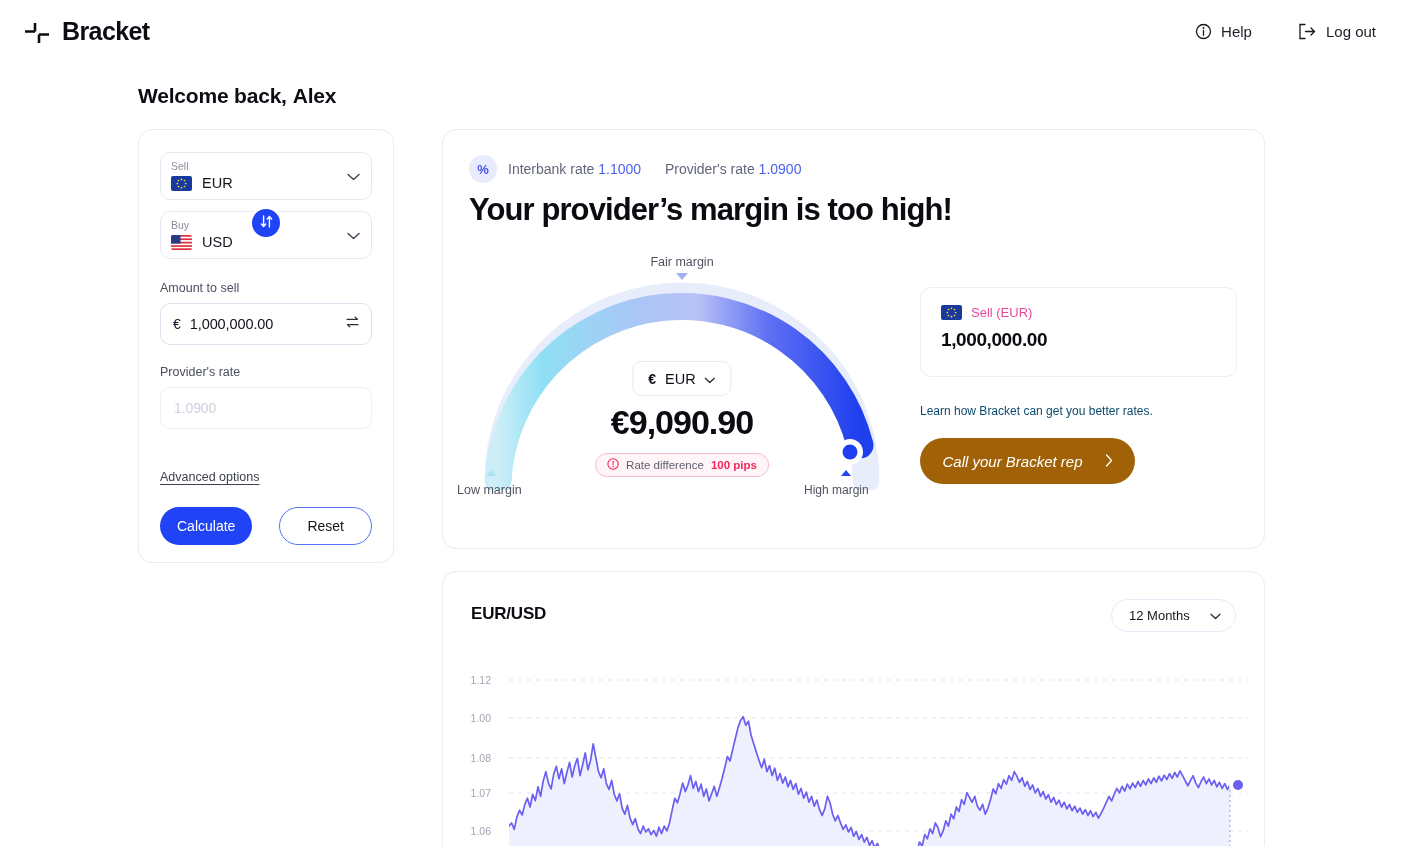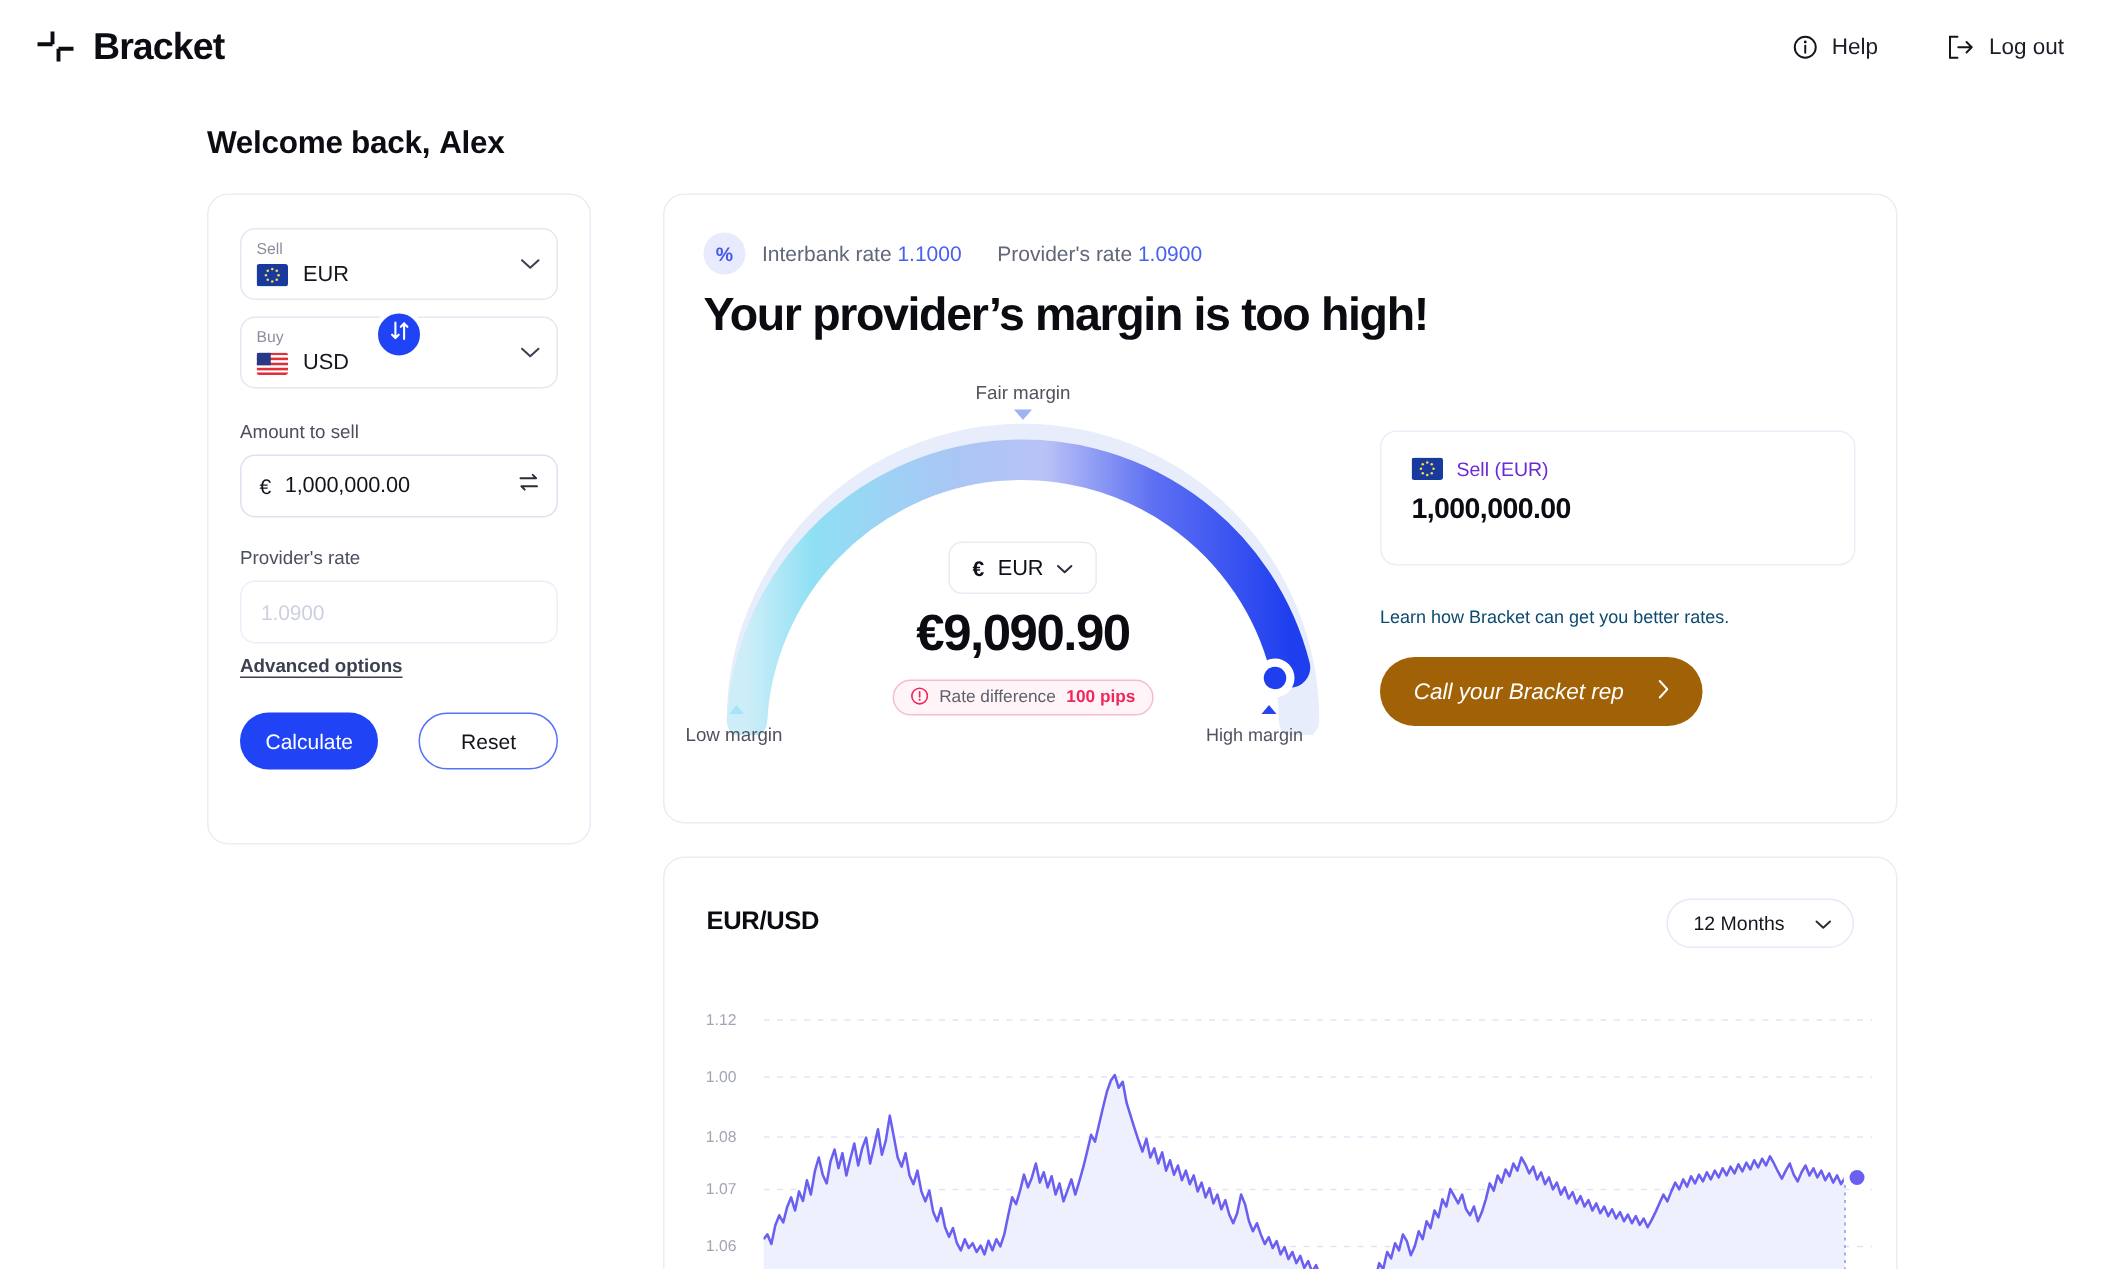--- a/index.html
+++ b/index.html
@@ -10,21 +10,21 @@
     overflow: hidden;
   }
   body { position: relative; border-radius: 14px; }
 
   
   .topbar {
     position: absolute; top: 0; left: 0; width: 1404px; height: 62px;
     display: flex; align-items: center; justify-content: space-between;
     padding: 0 28px 0 22px;
   }
-  .brand { display: flex; align-items: center; gap: 10px; }
+  .brand { display: flex; align-items: flex-end; gap: 10px; }
   .brand-mark { width: 30px; height: 26px; position: relative; }
   .brand-name {
     font-size: 25px; font-weight: 700; color: #0b0d12; letter-spacing: -0.6px;
   }
   .topbar-right { display: flex; align-items: center; gap: 46px; }
   .top-link {
     display: flex; align-items: center; gap: 9px;
     font-size: 15px; color: #1b1e26; cursor: pointer;
   }
   .top-link svg { display: block; }
@@ -166,21 +166,21 @@
   
   .sum-card {
     position: absolute; left: 477px; top: 157px;
     width: 317px; height: 90px;
     border: 1px solid #eceef8; border-radius: 11px;
     display: flex; align-items: stretch;
   }
   .sum-half { flex: 1; padding: 17px 0 0 20px; }
   .sum-half + .sum-half { border-left: 1px solid #eff0f8; padding-left: 20px; }
   .sum-head { display: flex; align-items: center; gap: 9px; }
-  .sum-head span { font-size: 13px; color: #6d28d9; }
+  .sum-head span { font-size: 13px; color: #ec4899; }
   .sum-val { font-size: 19px; font-weight: 700; color: #0a0c12; margin-top: 9px; letter-spacing: -0.4px; }
 
   .learn {
     position: absolute; left: 477px; top: 274px;
     font-size: 12px; color: #0c4a6e;
   }
   .cta {
     position: absolute; left: 477px; top: 308px;
     width: 215px; height: 46px; border-radius: 23px; background: #a16207;
     display: flex; align-items: center; justify-content: center; gap: 22px;
@@ -323,21 +323,21 @@
         <path d="M13 9.7 H2.6 M4.8 11.9 L2.6 9.7" fill="none" stroke="#2b2e3a" stroke-width="1.3" stroke-linecap="round" stroke-linejoin="round"></path>
       </svg>
     </span>
   </div>
 
   <div class="lbl" style="margin-top:20px;">Provider's rate</div>
   <div class="rate-box">
     <span class="rate-ph">1.0900</span>
   </div>
 
-  <div style="margin-top:6px;font-weight:bold;">
+  <div style="margin-top:38px;">
     <span class="adv">Advanced options</span>
   </div>
 
   <div class="btn-row">
     <div class="btn btn-primary">Calculate</div>
     <div class="btn btn-ghost">Reset</div>
   </div>
 </div>
 
 <div class="result-card">

